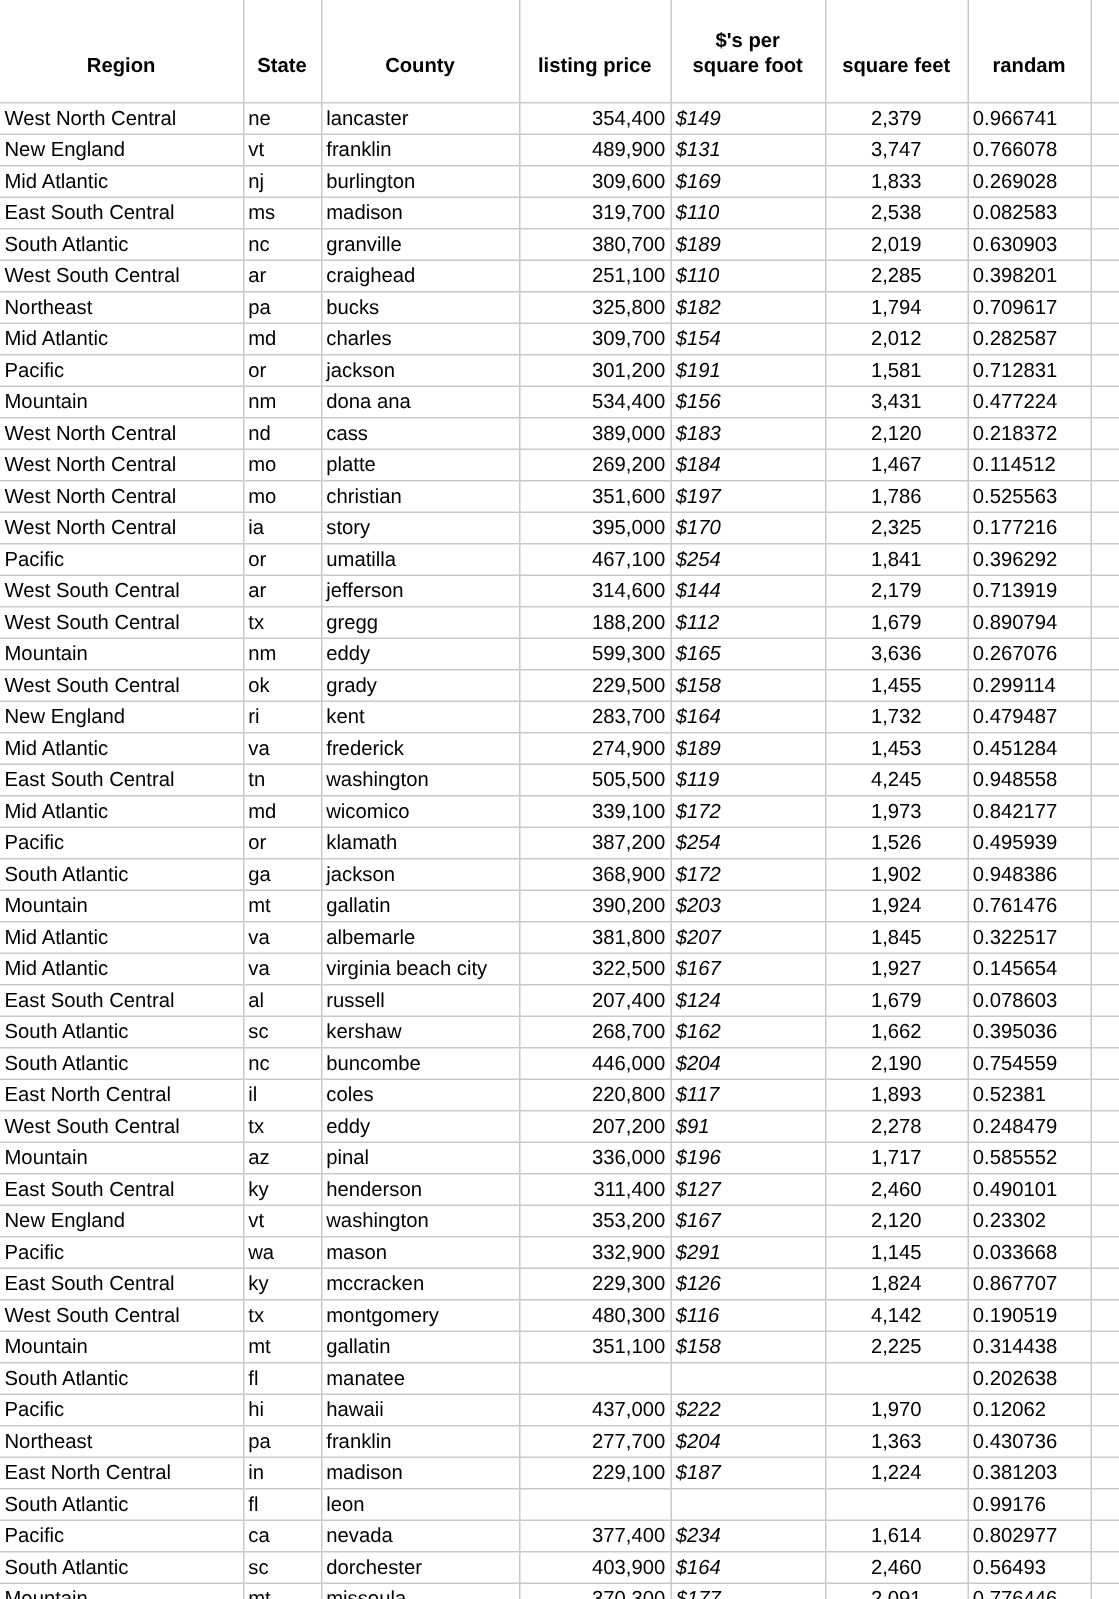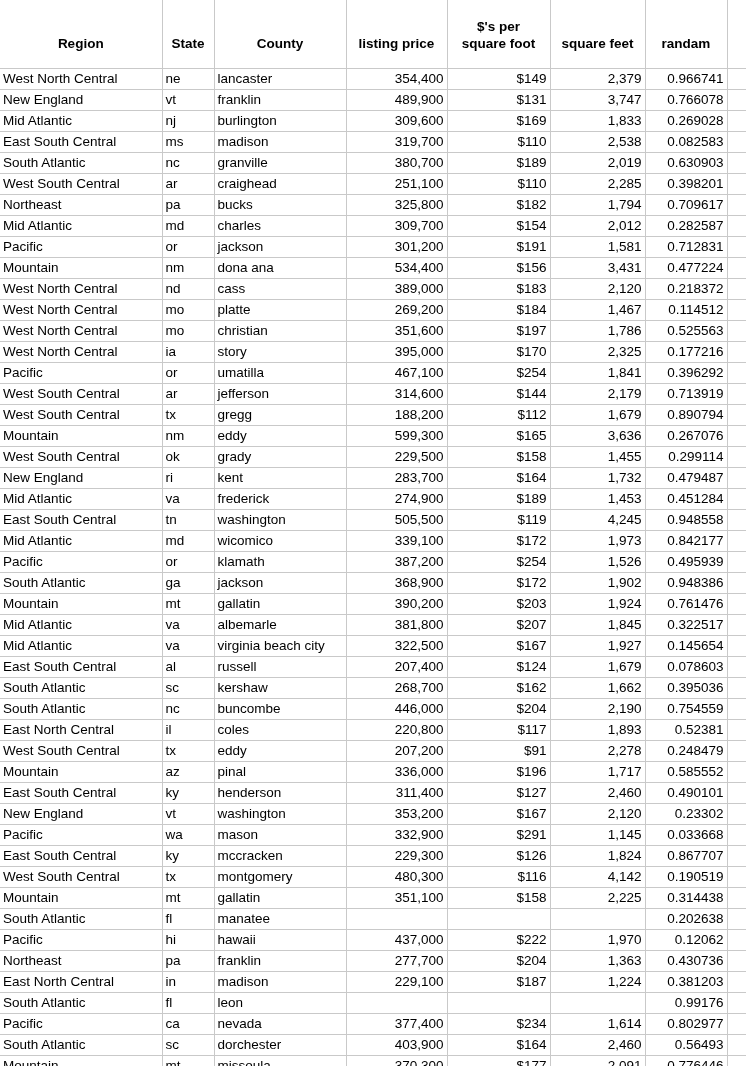--- a/index.html
+++ b/index.html
@@ -46,23 +46,23 @@
   col.c-region{width:162px;}
   col.c-state{width:52px;}
   col.c-county{width:132px;}
   col.c-price{width:101px;}
   col.c-persqft{width:103px;}
   col.c-sqft{width:95px;}
   col.c-randam{width:82px;}
   col.c-tail{width:19px;}
 
   td.left{text-align:left;}
-  td.num-persqft{text-align:right;padding-right:20px;}
-  td.num-sqft{text-align:right;padding-right:5px;}
-  td.num-randam{text-align:right;padding-right:2px;}
+  td.num-persqft{padding-right:20px;font-style:italic;}
+  td.num-sqft{text-align:center;padding-right:5px;}
+  td.num-randam{text-align:left;padding-right:2px;}
   td.num-price{text-align:right;padding-right:6px;}
   td.tailcell{border-right:none;}
   th.tailhdr{border-right:none;}
 </style>
 </head>
 <body>
 
 <div id="sheet">
   <table class="grid">
     <colgroup>

